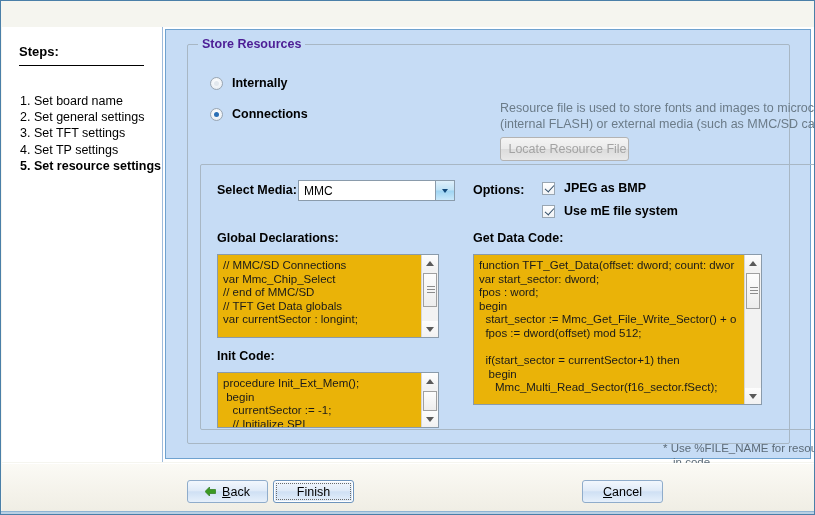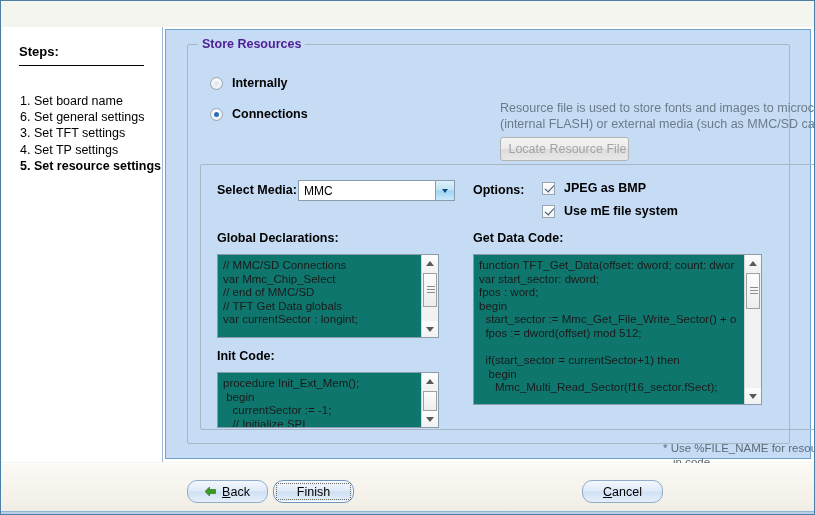--- a/index.html
+++ b/index.html
@@ -284,21 +284,21 @@
     font-size: 12.5px;
     font-weight: bold;
     color: #000;
     white-space: nowrap;
   }
 
   
   .codebox {
     position: absolute;
     box-sizing: border-box;
-    background: #0f766e;
+    background: #eab308;
     border: 1px solid #8a9bab;
     overflow: hidden;
   }
   .code-text {
     position: absolute;
     left: 5px; top: 4px;
     right: 19px;
     font-family: "Liberation Sans", sans-serif;
     font-size: 11.5px;
     color: #1a1a1a;
@@ -379,21 +379,21 @@
     height: 51px;
     background: linear-gradient(to bottom, #fbfaf5 0%, #f4f2ea 60%, #efede4 100%);
     border-top: 1px solid #ffffff;
     box-sizing: border-box;
   }
   .btn {
     position: absolute;
     box-sizing: border-box;
     height: 23px;
     border: 1px solid #8faccb;
-    border-radius: 10px;
+    border-radius: 3px;
     background: linear-gradient(to bottom, #f2f7fd 0%, #e0ebf8 45%, #cfe0f4 52%, #e6f0fb 100%);
     font-size: 12.5px;
     color: #000;
     display: flex; align-items: center; justify-content: center;
     cursor: pointer;
     white-space: nowrap;
   }
   .btn.focused {
     border: 1px solid #6d94bd;
     box-shadow: inset 0 0 0 1px #ffffff;
@@ -430,21 +430,21 @@
 <body>
 
 <div id="window">
 
 
   <div class="sidebar">
     <div class="steps-title">Steps:</div>
     <div class="steps-rule"></div>
     <div class="steps-list">
       <div class="step-item">1. Set board name</div>
-      <div class="step-item">6. Set general settings</div>
+      <div class="step-item">2. Set general settings</div>
       <div class="step-item">3. Set TFT settings</div>
       <div class="step-item">4. Set TP settings</div>
       <div class="step-item current">5. Set resource settings</div>
     </div>
   </div>
 
   <div class="content">
     <div class="content-inner">
 
       <div class="groupbox">

